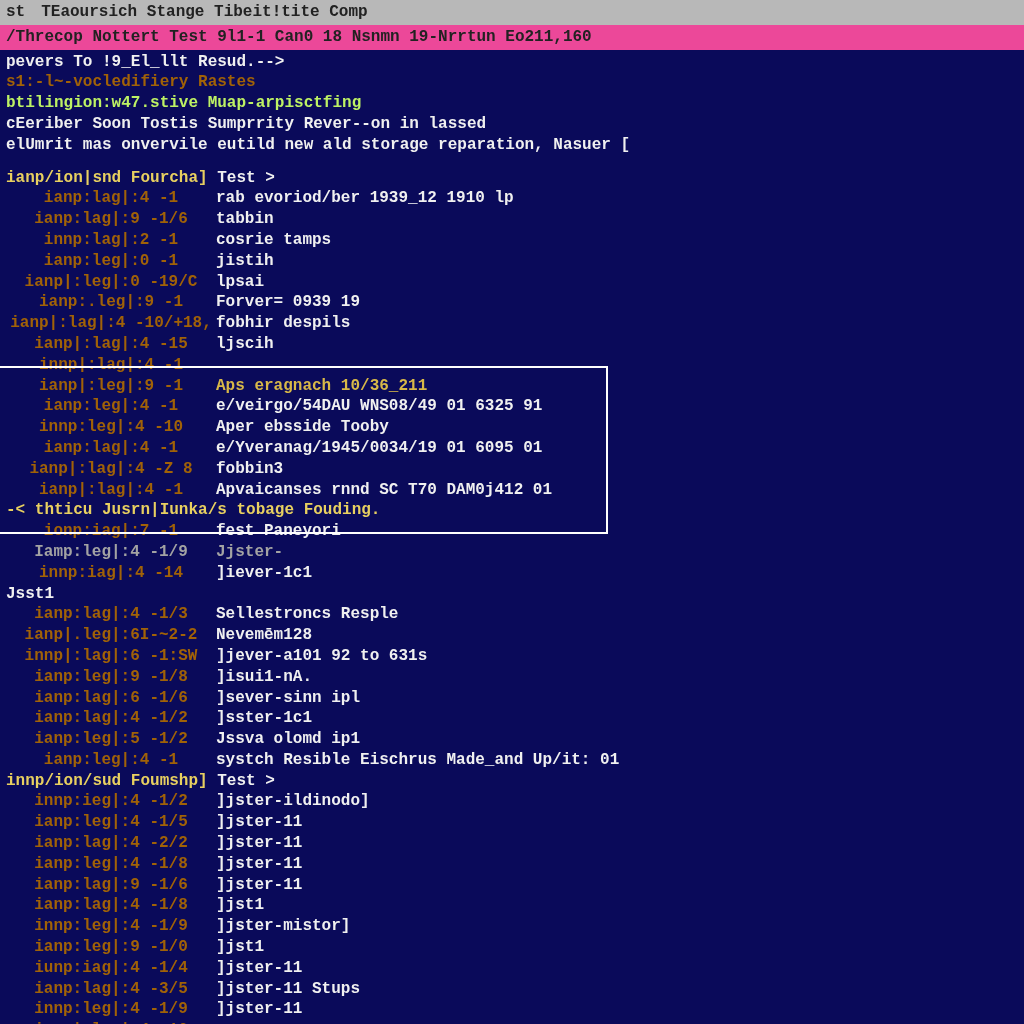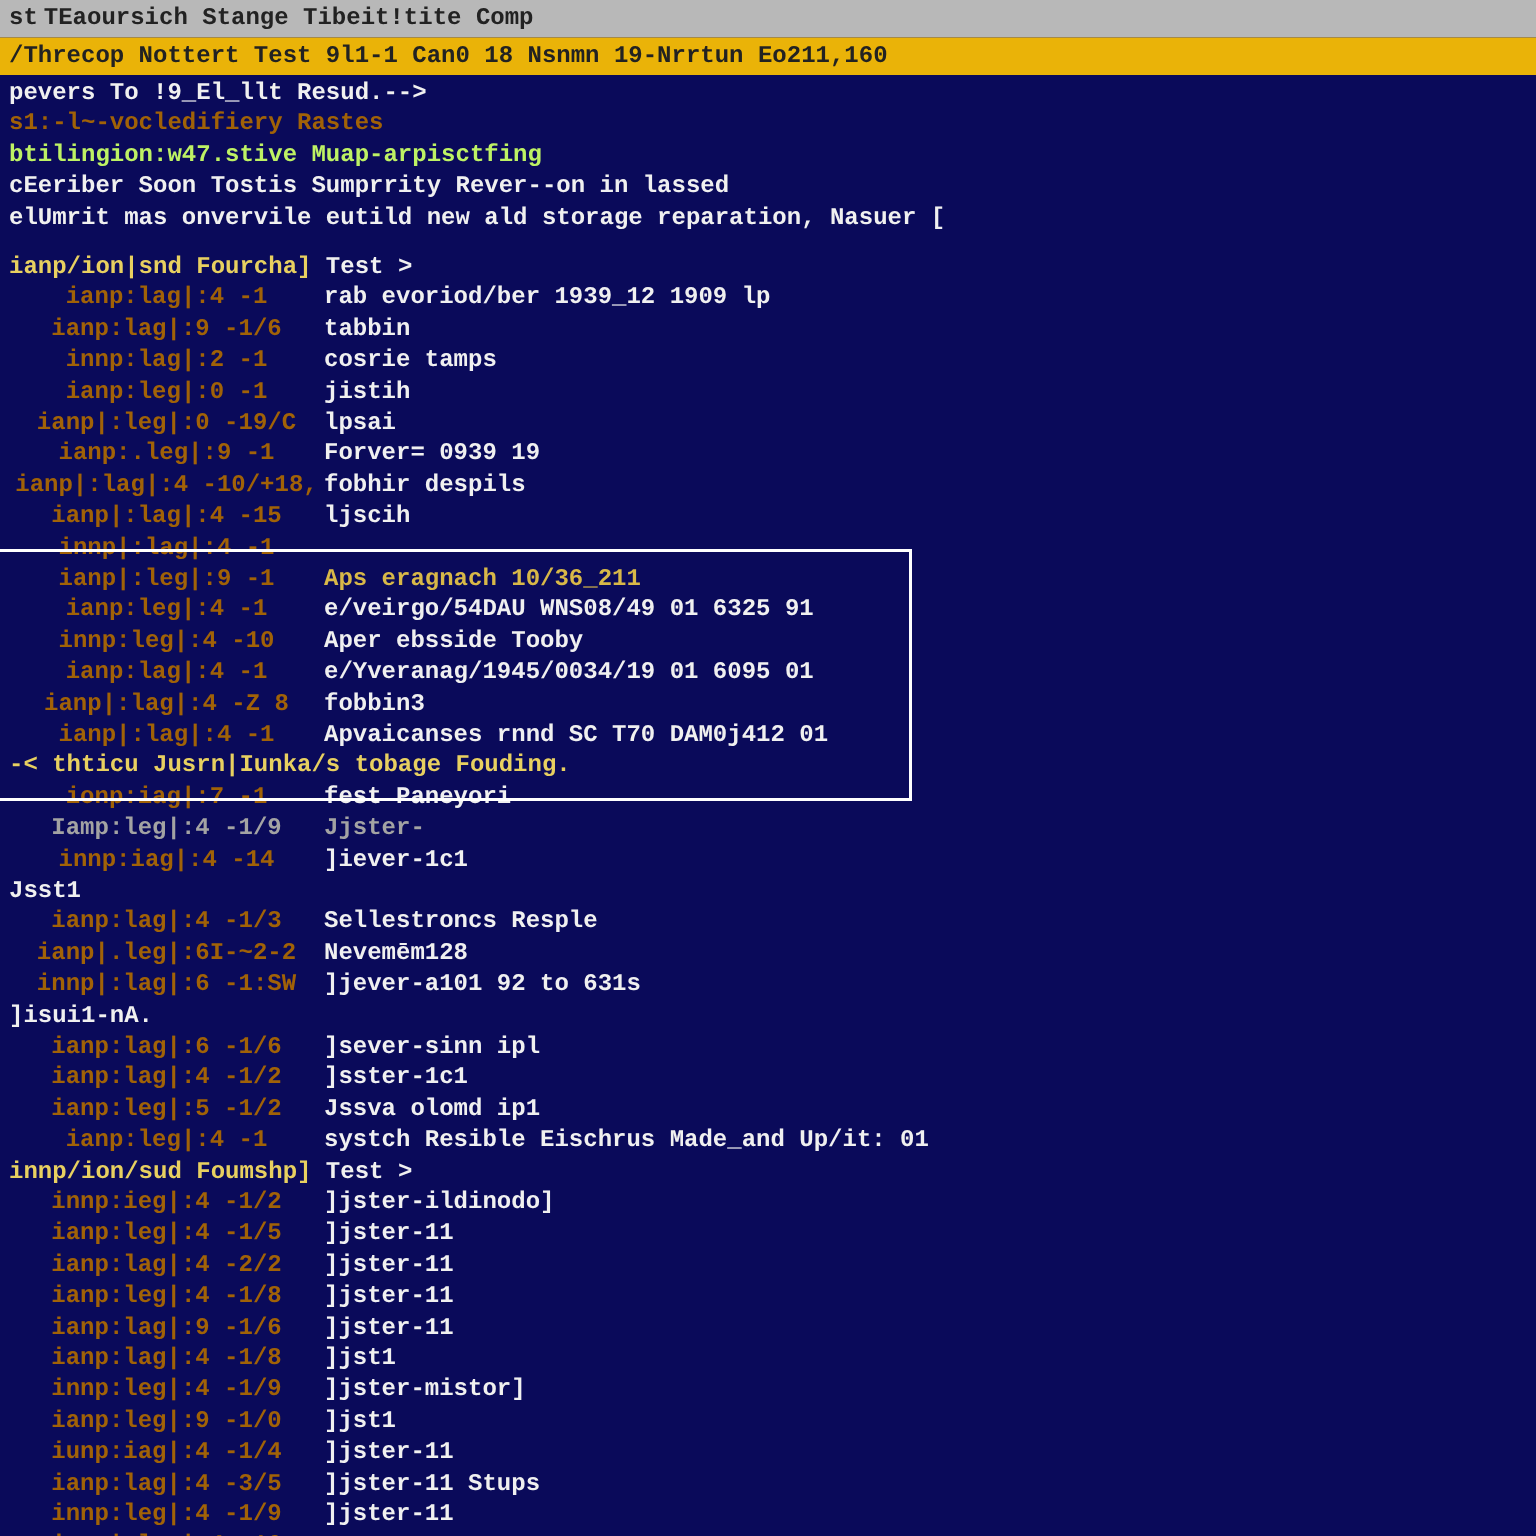--- a/index.html
+++ b/index.html
@@ -12,21 +12,21 @@
     line-height: 1.3;
     color: #e8e8e8;
     overflow: hidden;
     font-weight: bold;
   }
   .titlebar {
     background: #b8b8b8;
     color: #222;
     padding: 2px 6px;
     display: flex;
-    gap: 4px;
+    gap: 16px;
     font-weight: bold;
   }
   .content {
     padding: 2px 6px;
   }
   .row {
     white-space: pre;
     display: flex;
     text-align: center;
   }
@@ -49,42 +49,42 @@
   }
 </style>
 </head>
 <body>
 
 <div class="titlebar">
   <span>st</span>
   <span>TEaoursich Stange Tibeit!tite Comp</span>
 </div>
 
-<div class="titlebar" style="background:#eab308;">
+<div class="titlebar" style="background:#ec4899;">
   <span>/Threcop Nottert Test 9l1-1 Can0 18 Nsnmn 19-Nrrtun Eo211,160</span>
 </div>
 
 <div class="content">
 
   <div id="header-block">
       <div class="row c-white">pevers To !9_El_llt Resud.--&gt;</div>
       <div class="row c-cyan">s1:-l~-vocledifiery Rastes</div>
       <div class="row c-orange">btilingion:w47.stive Muap-arpisctfing</div>
       <div class="row c-white">cEeriber Soon Tostis Sumprrity Rever--on in lassed</div>
       <div class="row c-white">elUmrit mas onvervile eutild new ald storage reparation, Nasuer [</div>
     </div>
 
   <div style="height:12px"></div>
 
   <div class="row">
     <span class="c-yellow">ianp/ion|snd Fourcha]</span><span class="c-white"> Test &gt;</span>
   </div>
 
   <div id="section1-block">
-      <div class="row"><span class="prefix c-cyan">ianp:lag|:4 -1</span><span class="c-white">rab evoriod/ber 1939_12 1909 lp</span></div>
+      <div class="row"><span class="prefix c-cyan">ianp:lag|:4 -1</span><span class="c-white">rab evoriod/ber 1939_12 1910 lp</span></div>
       <div class="row"><span class="prefix c-cyan">ianp:lag|:9 -1/6</span><span class="c-white">tabbin</span></div>
       <div class="row"><span class="prefix c-cyan">innp:lag|:2 -1</span><span class="c-white">cosrie tamps</span></div>
       <div class="row"><span class="prefix c-cyan">ianp:leg|:0 -1</span><span class="c-white">jistih</span></div>
       <div class="row"><span class="prefix c-cyan">ianp|:leg|:0 -19/C</span><span class="c-white">lpsai</span></div>
       <div class="row"><span class="prefix c-cyan">ianp:.leg|:9 -1</span><span class="c-white">Forver= 0939 19</span></div>
       <div class="row"><span class="prefix c-cyan">ianp|:lag|:4 -10/+18,</span><span class="c-white">fobhir despils</span></div>
       <div class="row"><span class="prefix c-cyan">ianp|:lag|:4 -15</span><span class="c-white">ljscih</span></div>
       <div class="row"><span class="prefix c-cyan">innp|:lag|:4 -1</span></div>
     </div>
 
@@ -99,21 +99,21 @@
       <div class="row"><span class="prefix c-cyan">ionp:iag|:7 -1</span><span class="c-white">fest Paneyori</span></div>
     </div>
 
   <div id="section2-block">
       <div class="row"><span class="prefix prefix c-dim">Iamp:leg|:4 -1/9</span><span class="c-dim">Jjster-</span></div>
       <div class="row"><span class="prefix c-cyan">innp:iag|:4 -14</span><span class="c-white">]iever-1c1</span></div>
       <div class="row"><span class="c-white">Jsst1</span></div>
       <div class="row"><span class="prefix c-cyan">ianp:lag|:4 -1/3</span><span class="c-white">Sellestroncs Resple</span></div>
       <div class="row"><span class="prefix c-cyan">ianp|.leg|:6I-~2-2</span><span class="c-white">Nevemēm128</span></div>
       <div class="row"><span class="prefix c-cyan">innp|:lag|:6 -1:SW</span><span class="c-white">]jever-a101 92 to 631s</span></div>
-      <div class="row"><span class="c-white">]isui1-nA.</span></div>
+      <div class="row"><span class="prefix c-cyan">ianp:leg|:9 -1/8</span><span class="c-white">]isui1-nA.</span></div>
       <div class="row"><span class="prefix c-cyan">ianp:lag|:6 -1/6</span><span class="c-white">]sever-sinn ipl</span></div>
       <div class="row"><span class="prefix c-cyan">ianp:lag|:4 -1/2</span><span class="c-white">]sster-1c1</span></div>
       <div class="row"><span class="prefix c-cyan">ianp:leg|:5 -1/2</span><span class="c-white">Jssva olomd ip1</span></div>
       <div class="row"><span class="prefix c-cyan">ianp:leg|:4 -1</span><span class="c-white">systch Resible Eischrus Made_and Up/it: 01</span></div>
     </div>
 
   <div class="row">
     <span class="c-yellow">innp/ion/sud Foumshp]</span><span class="c-white"> Test &gt;</span>
   </div>
 

